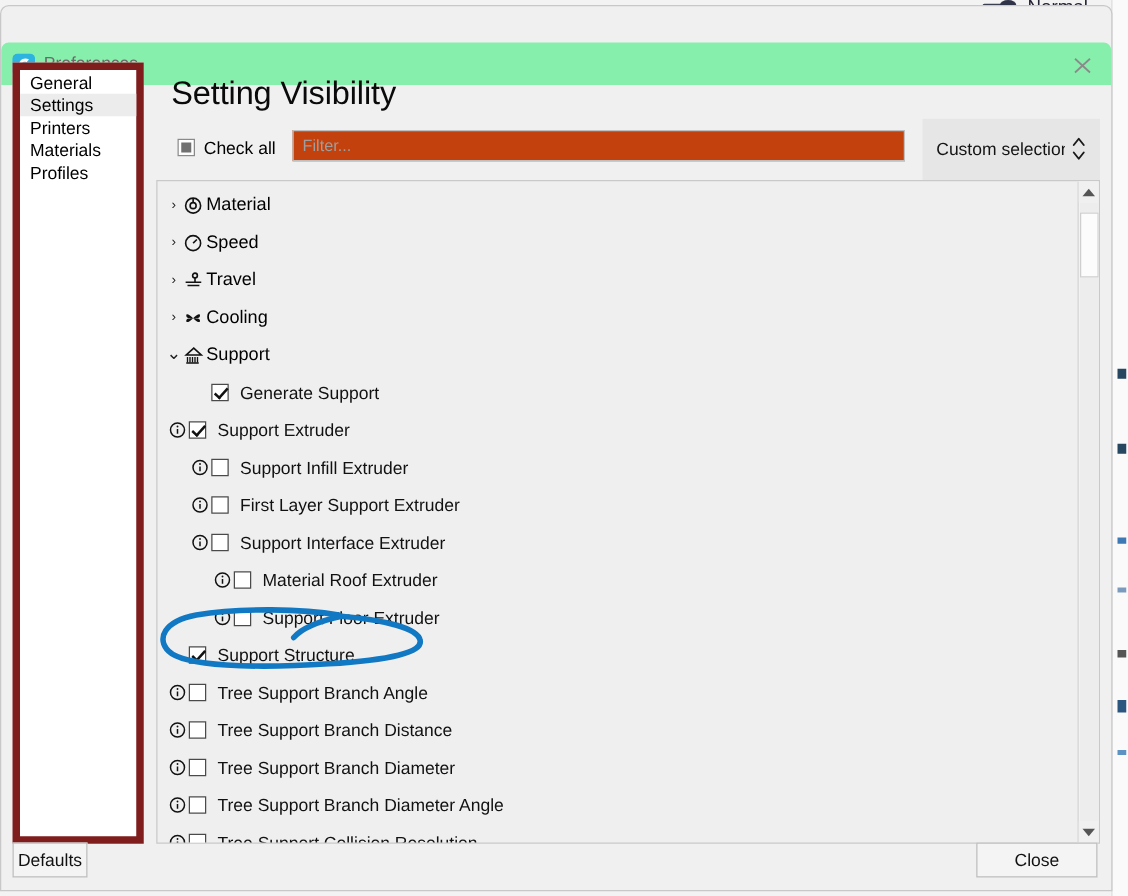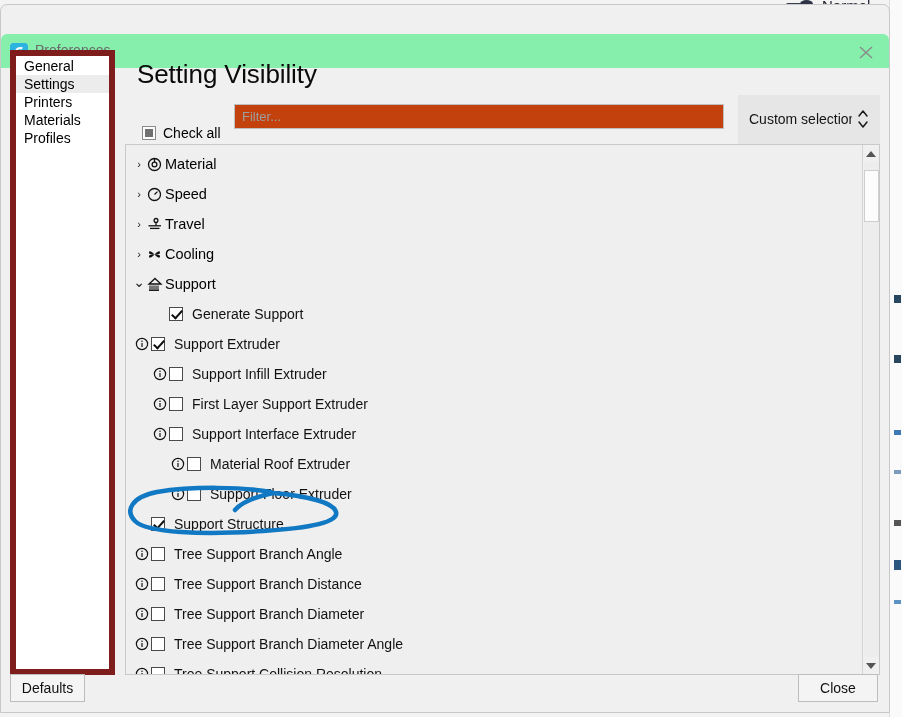--- a/index.html
+++ b/index.html
@@ -169,21 +169,21 @@
   #filter-row {
     position: absolute;
     left: 0;
     top: 52px;
     width: 755px;
     height: 42px;
   }
   #checkall-wrap {
     position: absolute;
     left: 17px;
-    top: 23px;
+    top: 8px;
     display: flex;
     align-items: center;
     cursor: pointer;
   }
   #checkall-box {
     width: 14px;
     height: 14px;
     border: 1px solid #8a8a8a;
     background: #fdfdfd;
     box-sizing: border-box;
@@ -391,22 +391,22 @@
     border: 1px solid #bdbdbd;
     box-sizing: border-box;
     font-size: 14px;
     font-family: "Liberation Sans", sans-serif;
     color: #111;
     cursor: pointer;
     display: flex;
     align-items: center;
     justify-content: center;
   }
-  #defaults-button { left: 9px; bottom: 10px; width: 75px; }
-  #close-button { right: 11px; bottom: 10px; width: 80px; }
+  #defaults-button { left: 9px; bottom: 10px; width: 60px; }
+  #close-button { right: 11px; bottom: 10px; width: 97px; }
 
   
   #annotation {
     position: absolute;
     left: 122px;
     top: 479px;
     width: 240px;
     height: 52px;
     pointer-events: none;
   }

